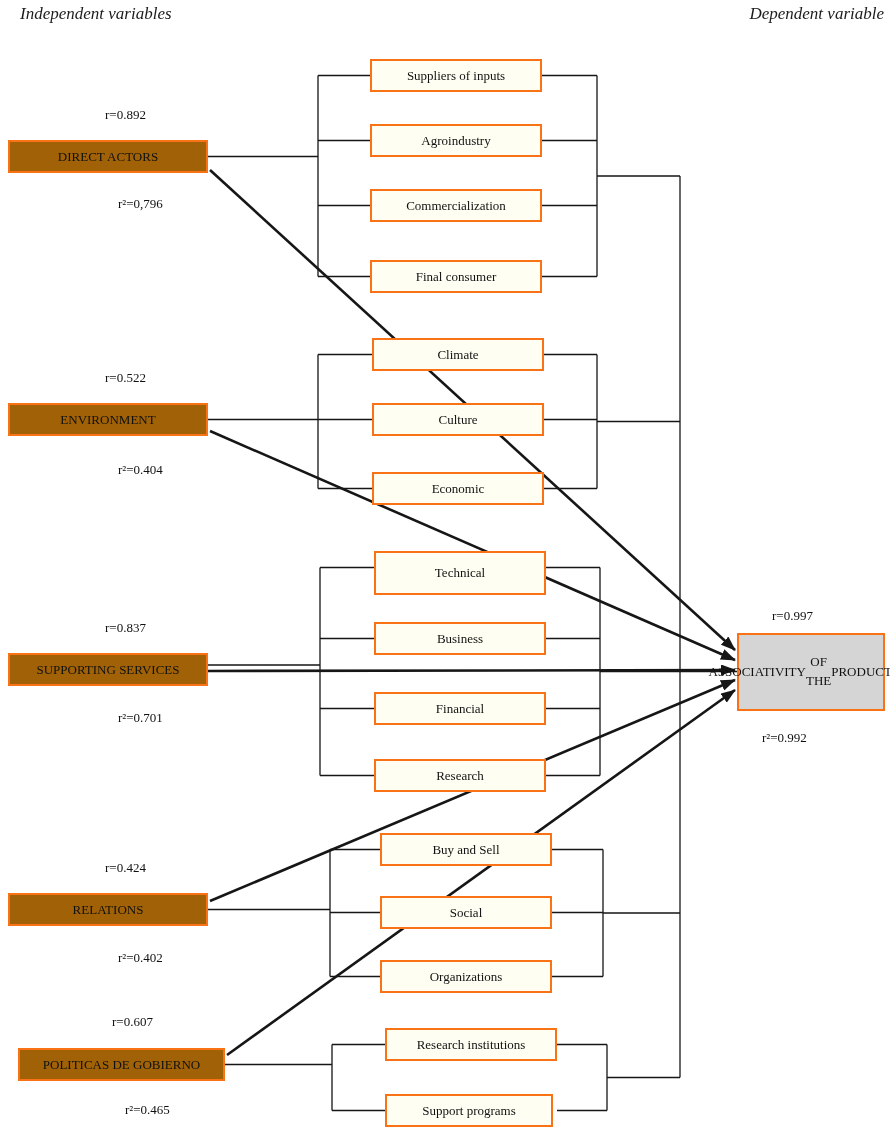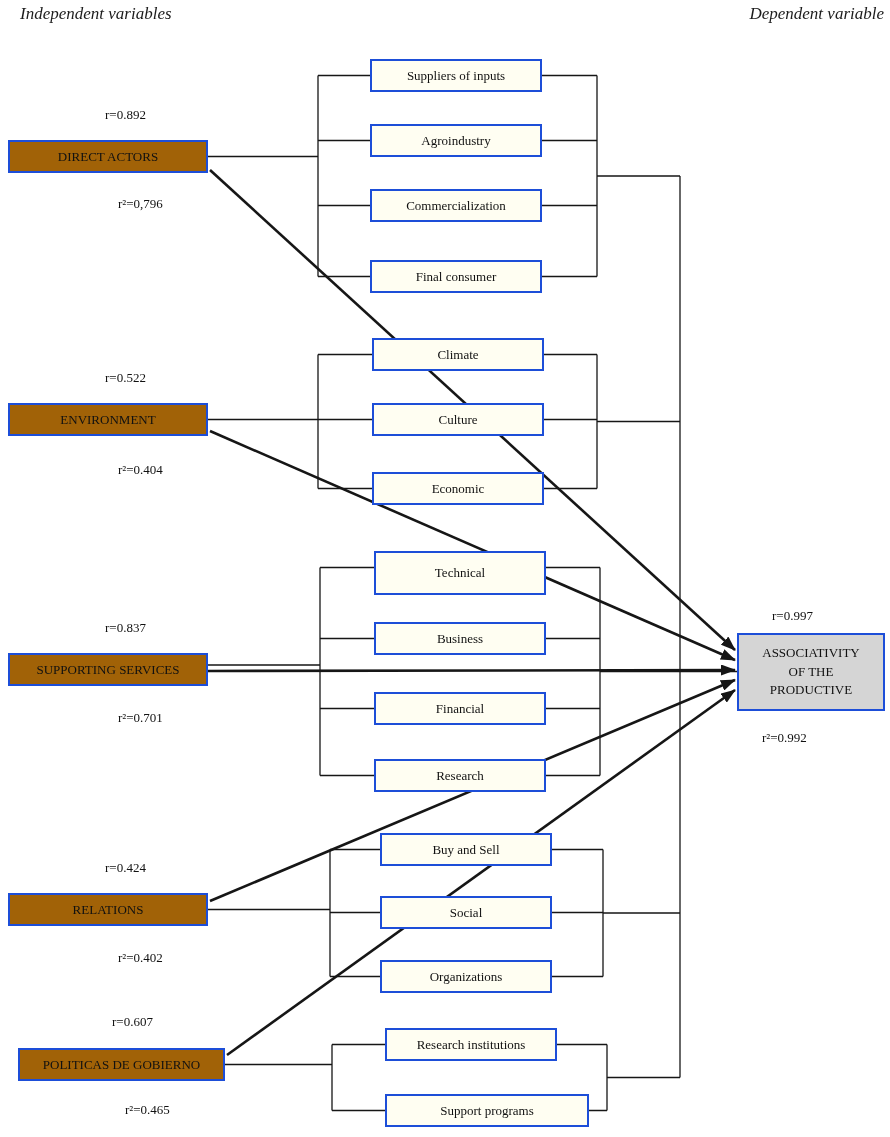--- a/index.html
+++ b/index.html
@@ -15,34 +15,34 @@
   .hdr{
     position:absolute;
     font-style:italic;
     font-size:17px;
     color:#1c1c1c;
     white-space:nowrap;
   }
   .box{
     position:absolute;
     box-sizing:border-box;
-    border:2px solid #1d4ed8;
+    border:2px solid #f97316;
     display:flex;
     align-items:center;
     justify-content:center;
     text-align:center;
     font-size:13px;
     line-height:1.2;
     white-space:nowrap;
   }
   .iv{background:#a16207;}
   .ind{background:#fffef2;}
   .dv{
     background:#d5d5d5;
-    flex-direction:column;
+    flex-direction:row;
     white-space:normal;
     line-height:1.45;
   }
   .rlabel{
     position:absolute;
     font-size:13px;
     width:110px;
     text-align:left;
     white-space:nowrap;
     color:#111;
@@ -109,21 +109,21 @@
   <div class="box ind" style="left:374px;top:551px;width:172px;height:44px">Technical</div>
   <div class="box ind" style="left:374px;top:622px;width:172px;height:33px">Business</div>
   <div class="box ind" style="left:374px;top:692px;width:172px;height:33px">Financial</div>
   <div class="box ind" style="left:374px;top:759px;width:172px;height:33px">Research</div>
 
   <div class="box ind" style="left:380px;top:833px;width:172px;height:33px">Buy and Sell</div>
   <div class="box ind" style="left:380px;top:896px;width:172px;height:33px">Social</div>
   <div class="box ind" style="left:380px;top:960px;width:172px;height:33px">Organizations</div>
 
   <div class="box ind" style="left:385px;top:1028px;width:172px;height:33px">Research institutions</div>
-  <div class="box ind" style="left:385px;top:1094px;width:204px;height:33px">Support programs</div>
+  <div class="box ind" style="left:385px;top:1094px;width:168px;height:33px">Support programs</div>
 
   <div class="box dv" style="left:737px;top:633px;width:148px;height:78px">
     <span>ASSOCIATIVITY</span>
     <span>OF THE</span>
     <span>PRODUCTIVE</span>
   </div>
   <div class="rlabel" style="left:772px;top:608px">r=0.997</div>
   <div class="rlabel" style="left:762px;top:730px">r²=0.992</div>
 
 </div>

